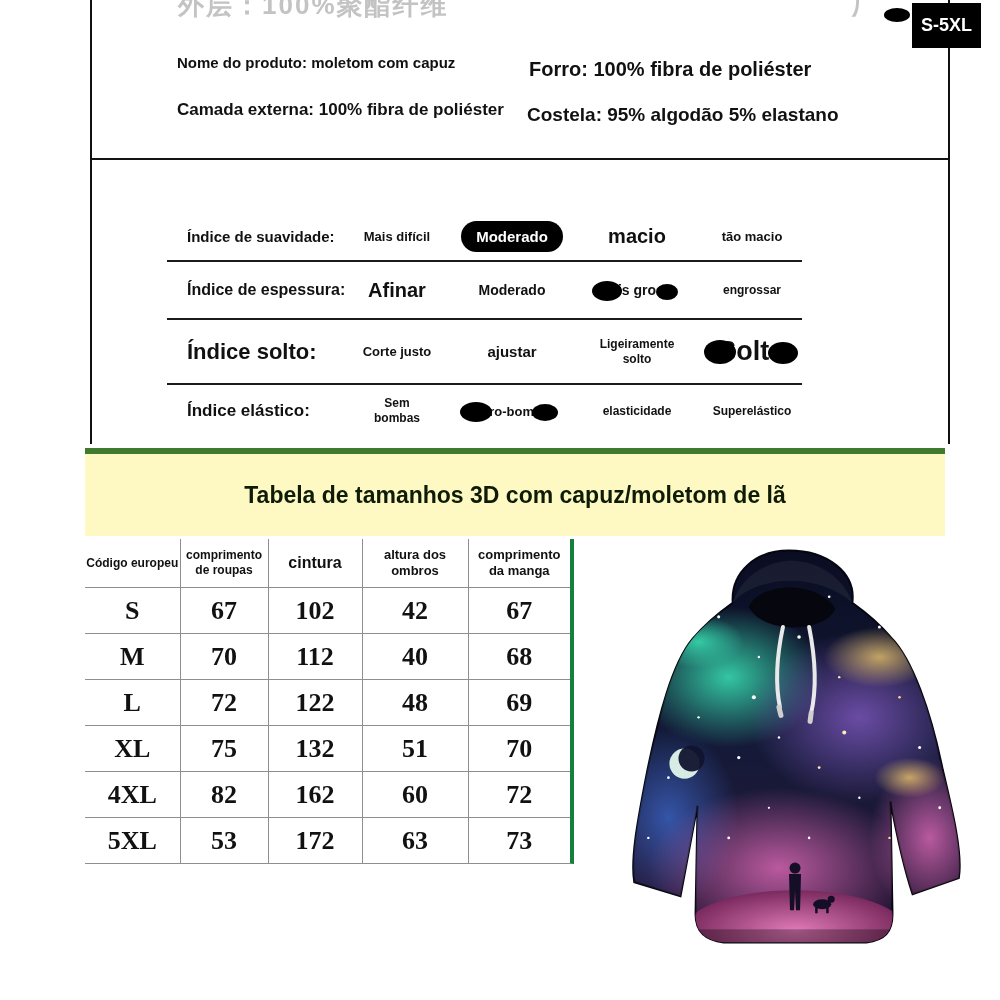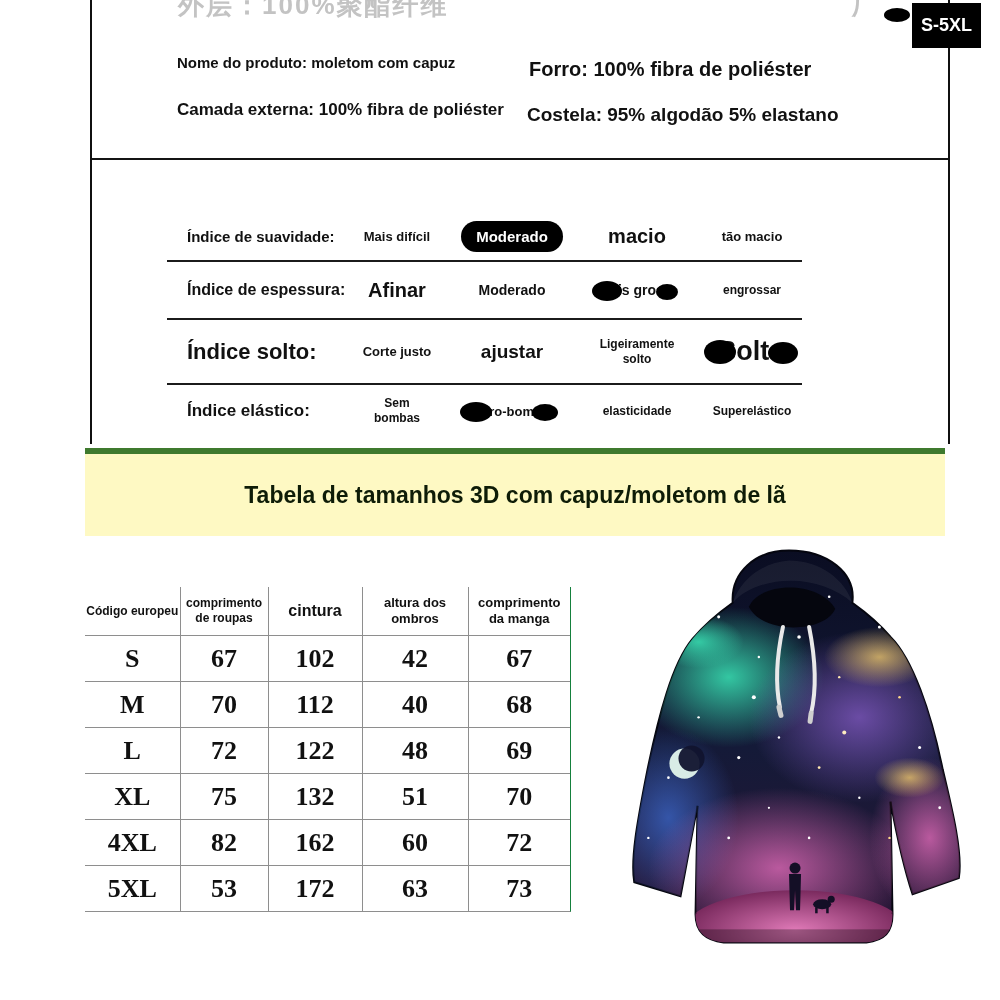--- a/index.html
+++ b/index.html
@@ -25,34 +25,34 @@
   
   .idx-table{position:absolute;left:75px;top:212px;width:635px;}
   .idx-row{display:grid;grid-template-columns:175px 110px 120px 130px 100px;align-items:center;
            box-sizing:border-box;border-bottom:2px solid #1b1b1b;}
   .idx-row:last-child{border-bottom:0;}
   .r1{height:50px}.r2{height:58px}.r3{height:65px}.r4{height:52px}
   .idx-label{padding-left:20px;font-weight:700;white-space:nowrap;}
   .l1{font-size:15px}.l2{font-size:16px}.l3{font-size:22px}.l4{font-size:17px}
   .idx-opt{text-align:center;position:relative;font-weight:700;}
   .o-xs{font-size:12px}.o-sm{font-size:13px}.o-md{font-size:14px}
-  .o-lg{font-size:20px}.o-lg2{font-size:19px}.o-xl{font-size:20px}.o-xxl{font-size:27px}
+  .o-lg{font-size:20px}.o-lg2{font-size:15px}.o-xl{font-size:20px}.o-xxl{font-size:27px}
   .two-line{white-space:pre-line;line-height:1.25;}
   .pill{display:inline-block;background:#000;color:#fff;border-radius:18px;padding:7px 15px;
         font-size:15px;font-weight:700;}
   .optwrap{position:relative;display:inline-block;}
   .blob{position:absolute;background:#000;border-radius:50%;z-index:2;}
 
   
   .banner{position:absolute;left:85px;top:448px;width:860px;height:88px;background:#fef9c3;
           border-top:6px solid #3f7a2e;box-sizing:border-box;display:flex;align-items:center;justify-content:center;}
   .banner-title{font-size:23px;font-weight:700;color:#0e1c07;}
 
   
-  .size-wrap{position:absolute;left:85px;top:539px;border-right:1px solid #15803d;border-bottom:1px solid #8e8e8e;margin-top:48px;}
+  .size-wrap{position:absolute;left:85px;top:539px;border-right:4px solid #15803d;border-bottom:1px solid #8e8e8e;}
   table.size{border-collapse:collapse;border-style:hidden;table-layout:fixed;width:485px;}
   table.size th,table.size td{border:1px solid #8e8e8e;text-align:center;vertical-align:middle;padding:0;}
   table.size th{height:48px;font-weight:700;font-family:"Liberation Sans",sans-serif;}
   table.size td{height:45px;font-family:"Liberation Serif",serif;font-size:26px;font-weight:700;}
   .c0{width:95px}.c1{width:88px}.c2{width:94px}.c3{width:106px}.c4{width:102px}
   .th-sm{font-size:12px;white-space:pre-line;line-height:1.25;}
   .th-md{font-size:13px;white-space:pre-line;line-height:1.25;}
   .th-lg{font-size:16px;}
 
   

